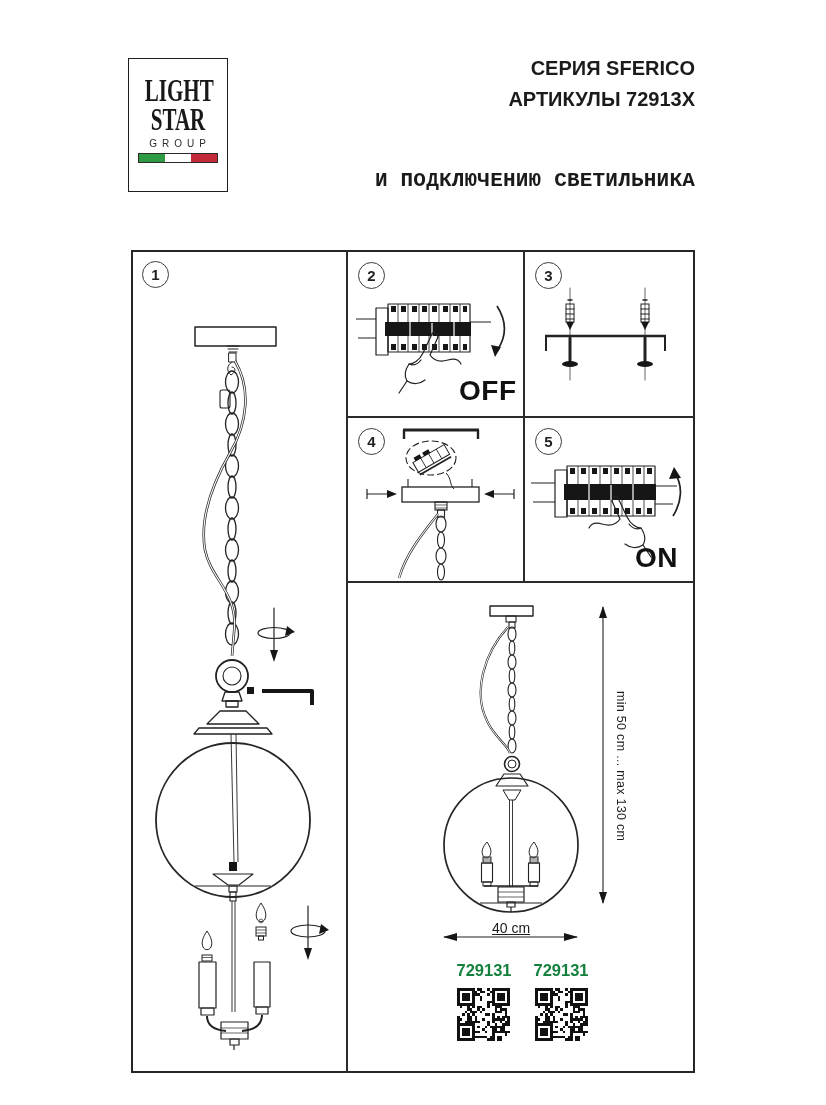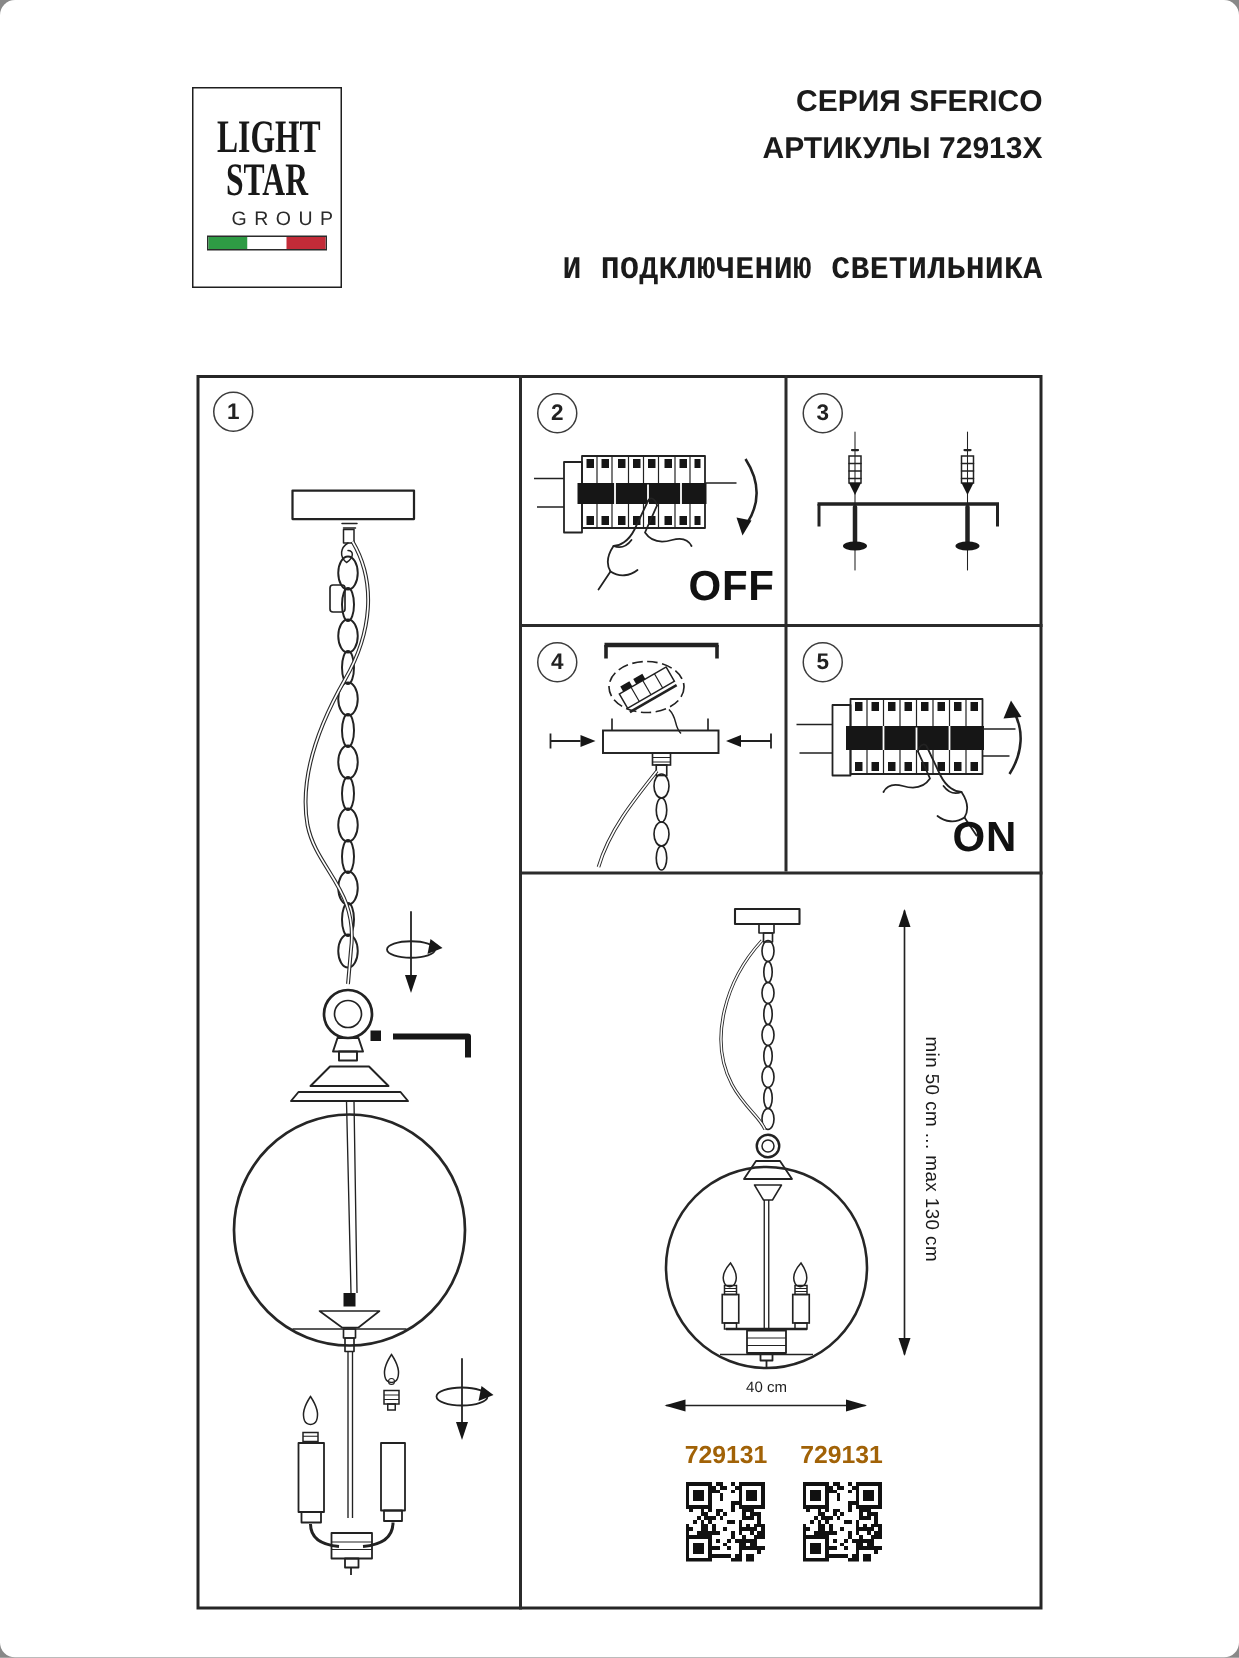--- a/index.html
+++ b/index.html
@@ -1,25 +1,25 @@
 <!DOCTYPE html>
 <html><head>
 <meta charset="utf-8">
 <style>
   html,body{margin:0;padding:0;background:#888;}
   #page{position:relative;width:826px;height:1105px;background:#ffffff;
-        font-family:"Liberation Sans",sans-serif;color:#1b1b1b;overflow:hidden;border-radius:10px;}
+        font-family:"Liberation Sans",sans-serif;color:#1b1b1b;overflow:hidden;}
   
   .logo-box{position:absolute;left:128px;top:58px;width:100px;height:134px;
             border:1.5px solid #1e1e1e;box-sizing:border-box;text-align:center;}
   .logo-word{font-family:"Liberation Serif",serif;font-weight:700;color:#181818;
              font-size:31px;line-height:.93;transform:scaleX(.68);transform-origin:50% 50%;}
   .logo-word.w1{margin-top:18px;}
-  .logo-group{font-size:13px;letter-spacing:5px;text-indent:4px;color:#2a2a2a;
-              margin-top:3px;font-weight:400;text-align:right;}
+  .logo-group{font-size:10px;letter-spacing:5px;text-indent:4px;color:#2a2a2a;
+              margin-top:3px;font-weight:400;}
   .logo-flag{width:78px;height:8px;border:1px solid #2b2b2b;margin:4px auto 0;
              display:flex;box-sizing:content-box;}
   .logo-flag span{flex:1;height:100%;}
   .hdr{position:absolute;right:131px;text-align:right;font-weight:700;white-space:nowrap;}
   .hdr-series{top:57px;font-size:20px;}
   .hdr-articles{top:88px;font-size:20px;}
   .hdr-i1{top:143px;font-size:21px;letter-spacing:1.6px;margin-right:-1.6px;}
   .hdr-i2{top:169px;font-size:21px;letter-spacing:.2px;font-family:Liberation Mono, monospace;}
   
   .panel{position:absolute;left:131px;top:250px;width:564px;height:823px;
@@ -29,25 +29,25 @@
   .v1{left:215px;top:0;width:1.5px;height:823px;}
   .v2{left:392px;top:0;width:1.5px;height:331px;}
   .h1{left:215px;top:166px;width:349px;height:1.5px;}
   .h2{left:215px;top:331px;width:349px;height:1.5px;}
   .stepnum{position:absolute;width:27px;height:27px;border:1.4px solid #3c3c3c;
            border-radius:50%;display:flex;align-items:center;justify-content:center;
            font-size:15px;font-weight:700;color:#222;box-sizing:border-box;background:#fff;}
   .svgcell{position:absolute;}
   .biglabel{position:absolute;font-weight:700;font-size:28px;letter-spacing:.5px;color:#111;}
   .dim-h{position:absolute;left:344px;top:670px;width:72px;text-align:center;
-         font-size:10px;color:#1c1c1c;}
+         font-size:14px;color:#1c1c1c;text-decoration:underline;}
   .dim-v{position:absolute;left:483px;top:441px;writing-mode:vertical-rl;
          font-size:12.5px;color:#1c1c1c;letter-spacing:.3px;}
   .code{position:absolute;top:711px;width:62px;text-align:center;
-        font-size:16.5px;font-weight:700;color:#a16207;}
+        font-size:16.5px;font-weight:700;color:#15803d;}
   .code.l{left:322px;} .code.r{left:399px;}
   .qr{position:absolute;top:738px;width:53px;height:53px;}
   .qr.l{left:326px;} .qr.r{left:404px;}
   .qr svg{width:100%;height:100%;display:block;}
 </style>
 </head>
 <body>
 
 <div id="page">
 

